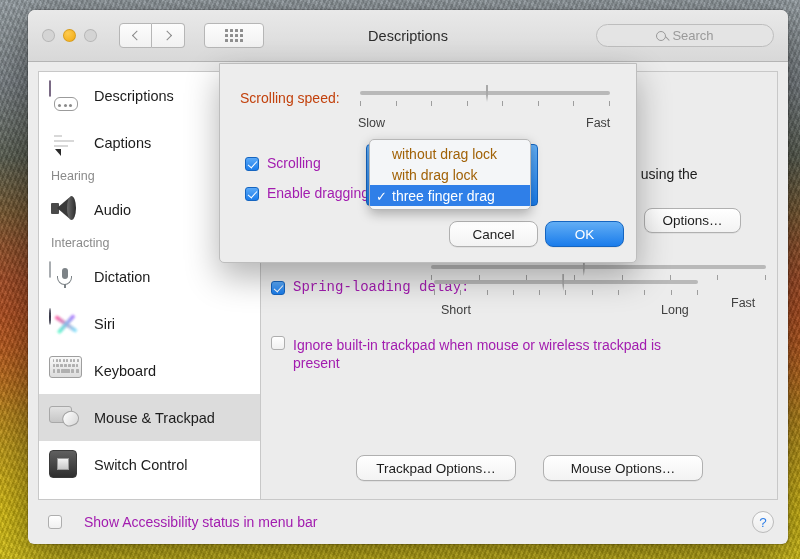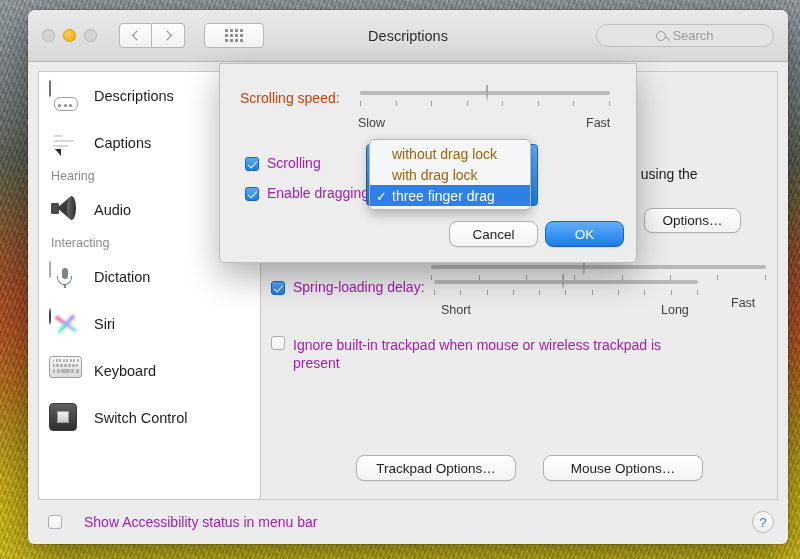--- a/index.html
+++ b/index.html
@@ -590,20 +590,26 @@
                 <i></i>
                 <i style="flex:3"></i>
                 <i></i>
                 <i></i>
               </span>
           </span>
         </span>
         <span class="side-label">Keyboard</span>
       </div>
 
+      <div class="side-item selected">
+        <span class="side-icon">
+          <span class="ic-mt"><span class="pad"></span><span class="mouse"></span></span>
+        </span>
+        <span class="side-label">Mouse &amp; Trackpad</span>
+      </div>
 
       <div class="side-item">
         <span class="side-icon">
           <span class="ic-sw">
               <i></i>
             </span>
         </span>
         <span class="side-label">Switch Control</span>
       </div>
     </div>
@@ -625,21 +631,21 @@
             <i></i>
             <i></i>
             <i></i>
         </span>
         <span class="thumb" style="left:48%;">
           <span class="shape"></span>
         </span>
       </div>
       <div class="slider-end-label" style="position:absolute; left:470px; top:224px;">Fast</div>
 
-      <div class="cb-row" style="position:absolute; left:10px; top:208px; align-items:center;">
+      <div class="cb-row" style="position:absolute; left:10px; top:208px; align-items:center;font-family:Liberation Mono, monospace;">
         <span class="cb checked"></span>
         <span class="cb-label">Spring-loading delay:</span>
       </div>
       <div class="slider" style="position:absolute; left:173px; top:203px; width:264px;">
         <span class="track"></span>
         <span class="ticks">
           <i></i>
             <i></i>
             <i></i>
             <i></i>

